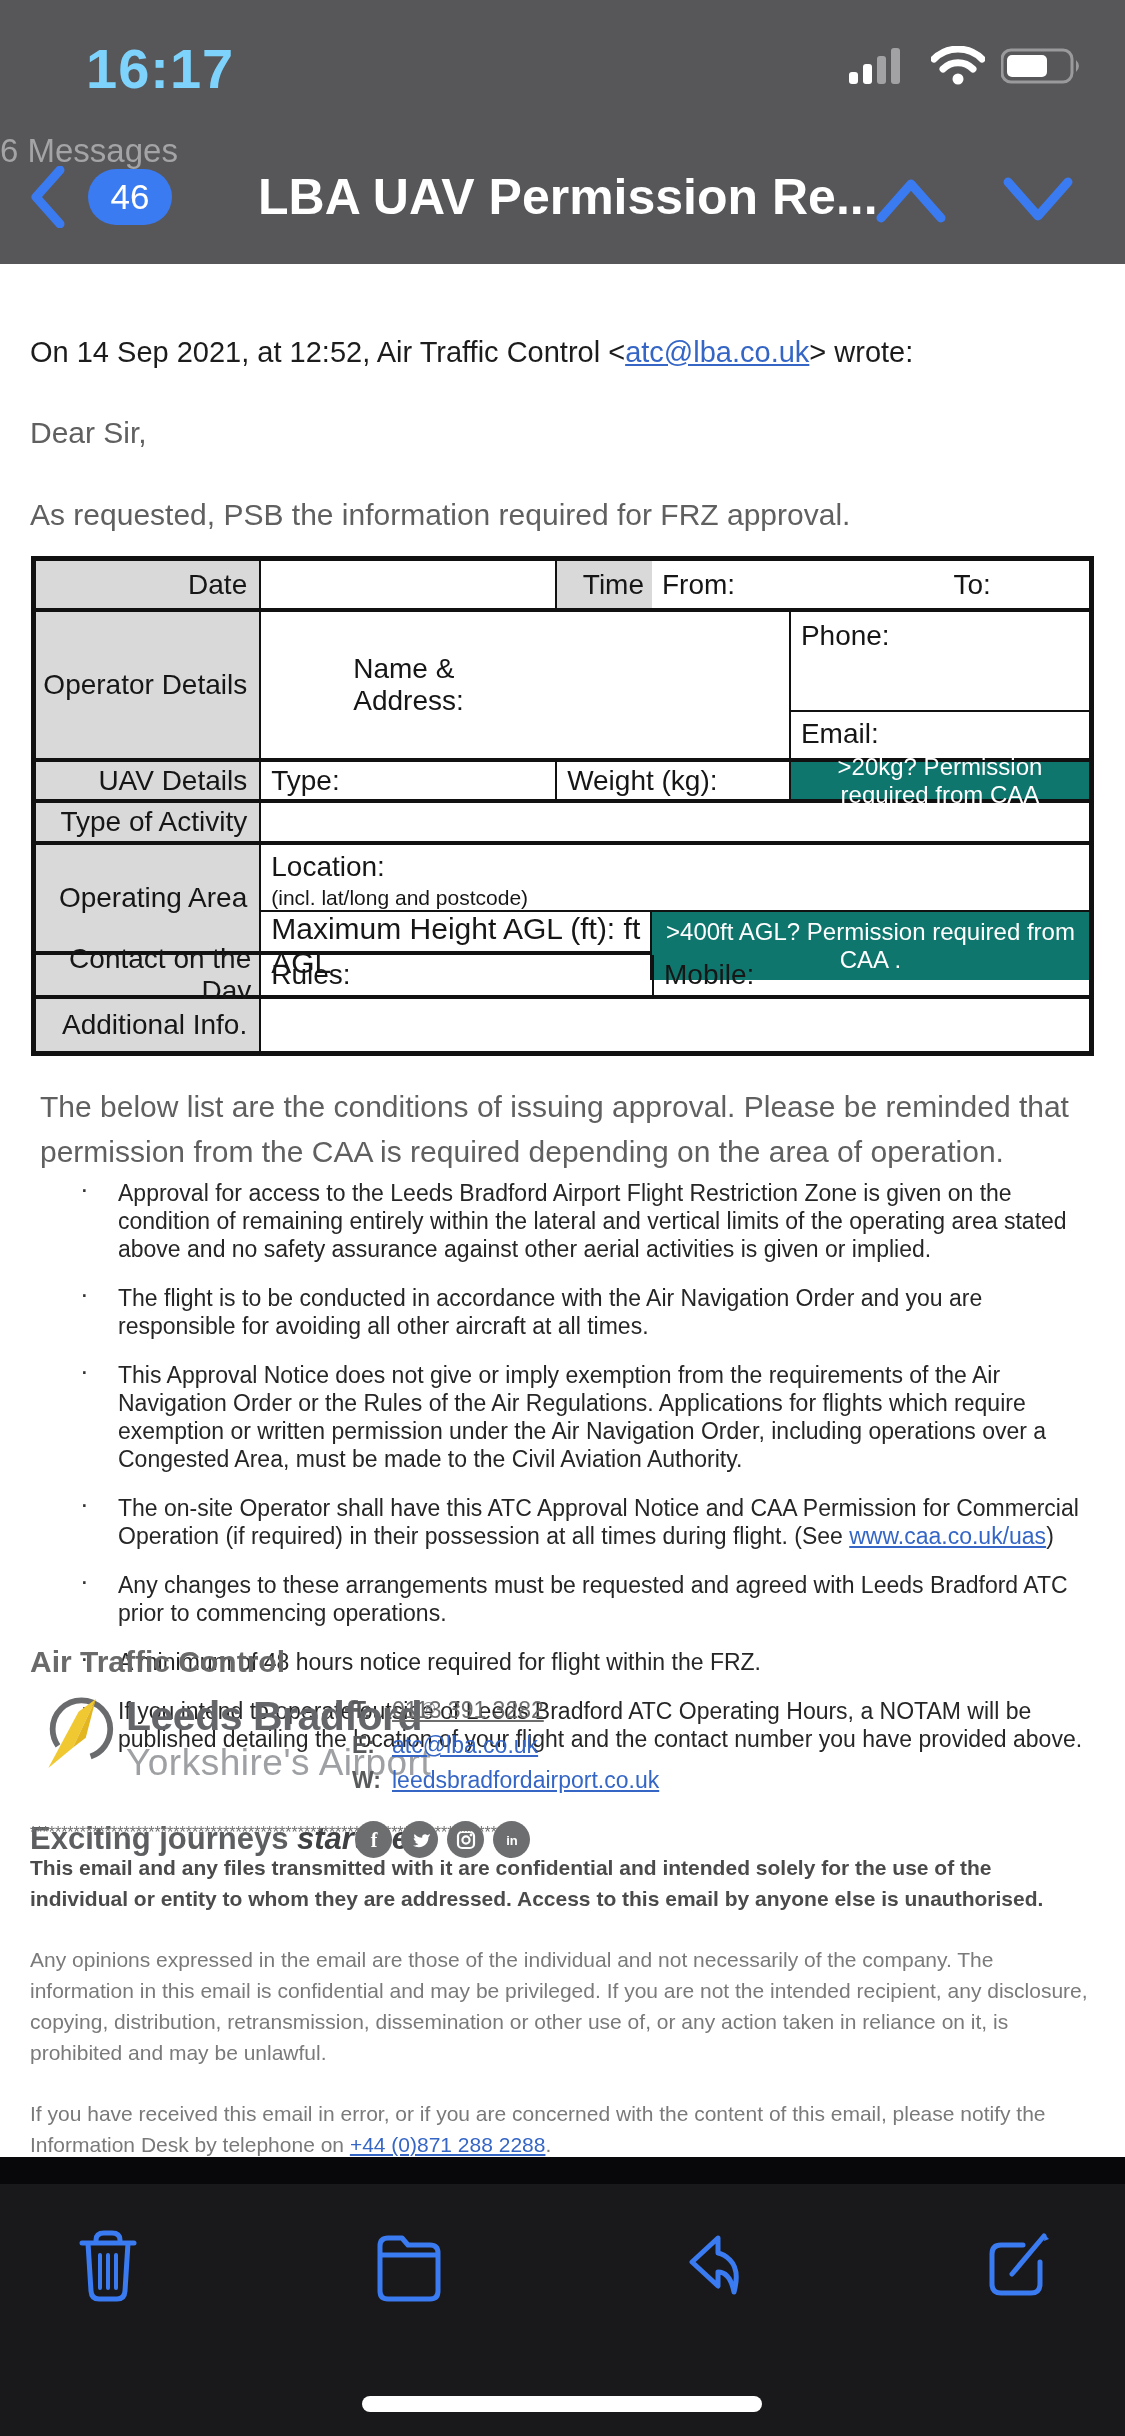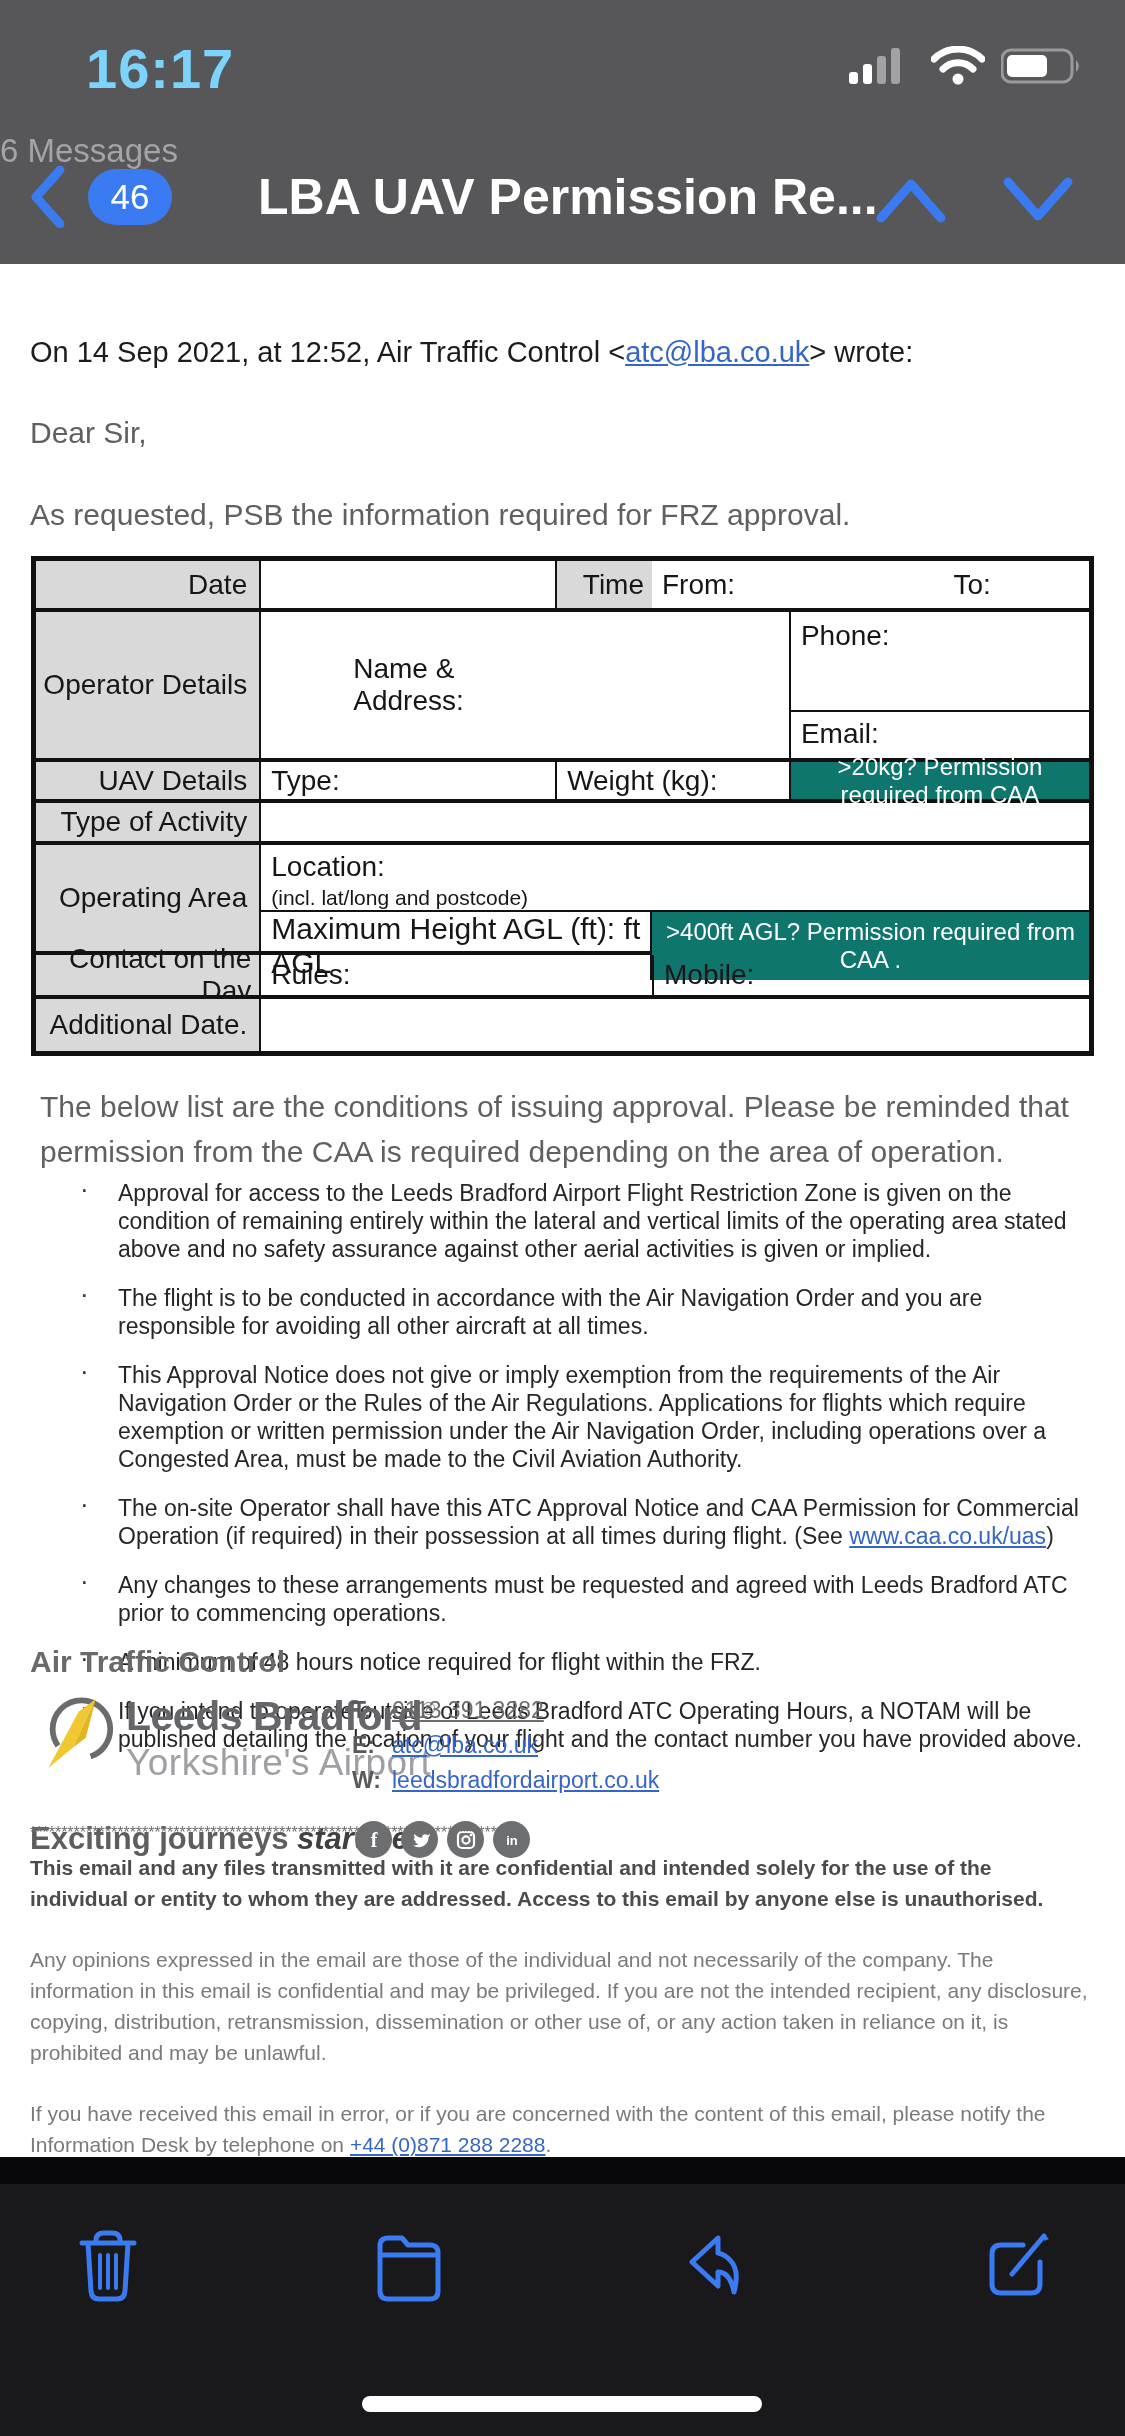--- a/index.html
+++ b/index.html
@@ -203,21 +203,21 @@
             <div class="cell red-cell" style="flex:1;">&gt;400ft AGL? Permission required from CAA .</div>
           </div>
         </div>
       </div>
       <div class="tr r-contact">
         <div class="cell lbl" style="padding-right:8px;">Contact on the Day</div>
         <div class="cell bl pad" style="flex:0 0 37.3%;">Rules:</div>
         <div class="cell bl pad" style="flex:1;">Mobile:</div>
       </div>
       <div class="tr r-add">
-        <div class="cell lbl">Additional Date.</div>
+        <div class="cell lbl">Additional Info.</div>
         <div class="cell bl" style="flex:1;"></div>
       </div>
     </div>
 
     <div class="conditions-intro">The below list are the conditions of issuing approval. Please be reminded that permission from the CAA is required depending on the area of operation.</div>
 
     <ul class="cond-list">
       <li><span>Approval for access to the Leeds Bradford Airport Flight Restriction Zone is given on the condition of remaining entirely within the lateral and vertical limits of the operating area stated above and no safety assurance against other aerial activities is given or implied.</span></li>
       <li><span>The flight is to be conducted in accordance with the Air Navigation Order and you are responsible for avoiding all other aircraft at all times.</span></li>
       <li><span>This Approval Notice does not give or imply exemption from the requirements of the Air Navigation Order or the Rules of the Air Regulations. Applications for flights which require exemption or written permission under the Air Navigation Order, including operations over a Congested Area, must be made to the Civil Aviation Authority.</span></li>

